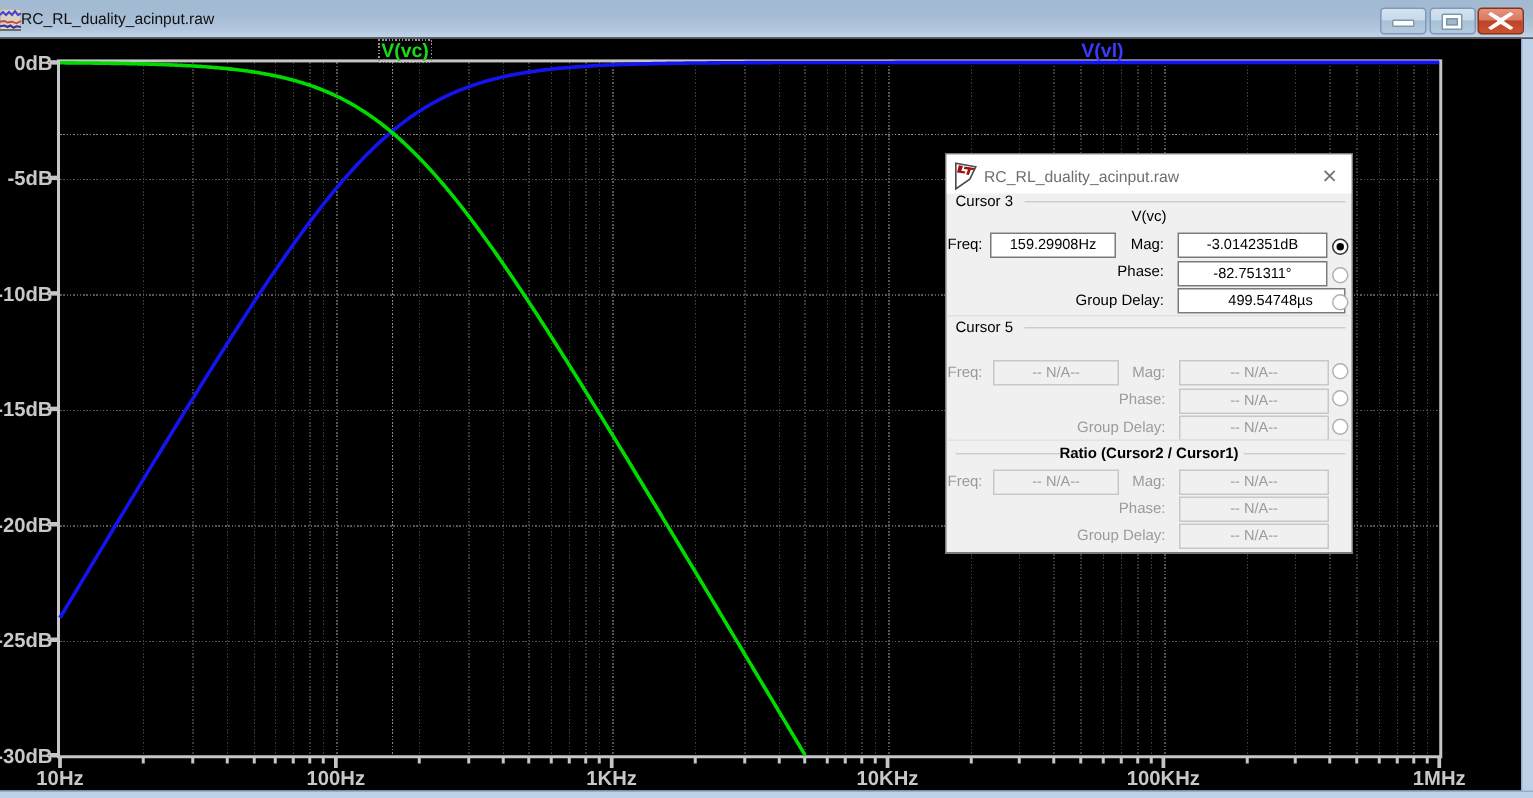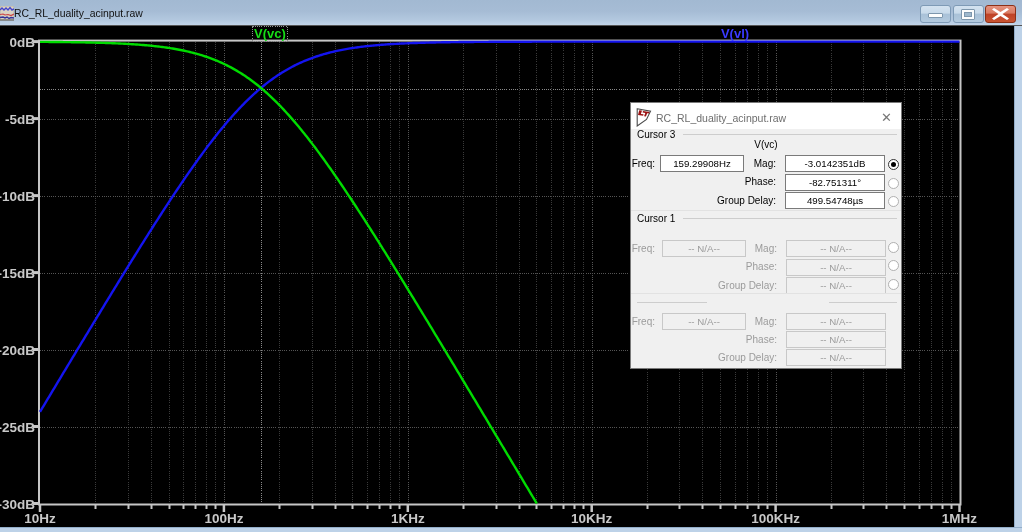--- a/index.html
+++ b/index.html
@@ -165,37 +165,38 @@
     <div style="position:absolute;right:246px;top:55px;font-size:10px;color:#000;">Freq:</div>
     <div style="position:absolute;left:29px;top:52px;width:82px;height:15px;background:#fff;border:1px solid #7a7a7a;text-align:center;font-size:9.7px;color:#000;line-height:15px;box-sizing:content-box;">159.29908Hz</div>
     <div style="position:absolute;right:125px;top:55px;font-size:10px;color:#000;">Mag:</div>
     <div style="position:absolute;left:154px;top:52px;width:98px;height:15px;background:#fff;border:1px solid #7a7a7a;text-align:center;font-size:9.7px;color:#000;line-height:15px;box-sizing:content-box;">-3.0142351dB</div>
     <div style="position:absolute;left:257px;top:56px;width:11px;height:11px;border-radius:50%;background:#fff;border:1px solid #333;box-sizing:border-box;"></div>
     <div style="position:absolute;left:260px;top:59px;width:5px;height:5px;border-radius:50%;background:#000;"></div>
     <div style="position:absolute;right:125px;top:73px;font-size:10px;color:#000;">Phase:</div>
     <div style="position:absolute;left:154px;top:70.5px;width:98px;height:15px;background:#fff;border:1px solid #7a7a7a;text-align:center;font-size:9.7px;color:#000;line-height:15px;box-sizing:content-box;">-82.751311°</div>
     <div style="position:absolute;left:257px;top:74.5px;width:11px;height:11px;border-radius:50%;background:#fff;border:1px solid #b0b0b0;box-sizing:border-box;"></div>
     <div style="position:absolute;right:125px;top:92px;font-size:10px;color:#000;">Group Delay:</div>
-    <div style="position:absolute;left:154px;top:89px;width:98px;height:15px;background:#fff;border:1px solid #7a7a7a;text-align:center;font-size:9.7px;color:#000;line-height:15px;box-sizing:content-box;">499.54748µs</div>
+    <div style="position:absolute;left:154px;top:89px;width:98px;height:15px;background:#fff;border:1px solid #7a7a7a;text-align:center;font-size:9.7px;color:#000;line-height:15px;box-sizing:content-box;padding-left:12px;">499.54748µs</div>
     <div style="position:absolute;left:257px;top:93px;width:11px;height:11px;border-radius:50%;background:#fff;border:1px solid #b0b0b0;box-sizing:border-box;"></div>
     <div style="position:absolute;left:0px;top:107px;width:272px;height:1px;background:#e2e2e2;"></div>
-    <div style="position:absolute;left:6px;top:110px;font-size:10px;color:#000;">Cursor 1</div>
+    <div style="position:absolute;left:6px;top:110px;font-size:10px;color:#000;">Cursor 5</div>
     <div style="position:absolute;left:52px;top:115px;width:214px;height:1px;background:#cdcdcd;"></div>
     <div style="position:absolute;right:246px;top:140px;font-size:10px;color:#9b9b9b;">Freq:</div>
     <div style="position:absolute;left:31px;top:137px;width:82px;height:15px;background:#f0f0f0;border:1px solid #c8c8c8;text-align:center;font-size:9.7px;color:#9b9b9b;line-height:15px;box-sizing:content-box;">-- N/A--</div>
     <div style="position:absolute;right:124px;top:140px;font-size:10px;color:#9b9b9b;">Mag:</div>
     <div style="position:absolute;left:155px;top:137px;width:98px;height:15px;background:#f0f0f0;border:1px solid #c8c8c8;text-align:center;font-size:9.7px;color:#9b9b9b;line-height:15px;box-sizing:content-box;">-- N/A--</div>
     <div style="position:absolute;left:257px;top:139px;width:11px;height:11px;border-radius:50%;background:#fff;border:1px solid #b0b0b0;box-sizing:border-box;"></div>
     <div style="position:absolute;right:124px;top:158px;font-size:10px;color:#9b9b9b;">Phase:</div>
     <div style="position:absolute;left:155px;top:155.5px;width:98px;height:15px;background:#f0f0f0;border:1px solid #c8c8c8;text-align:center;font-size:9.7px;color:#9b9b9b;line-height:15px;box-sizing:content-box;">-- N/A--</div>
     <div style="position:absolute;left:257px;top:157px;width:11px;height:11px;border-radius:50%;background:#fff;border:1px solid #b0b0b0;box-sizing:border-box;"></div>
     <div style="position:absolute;right:124px;top:177px;font-size:10px;color:#9b9b9b;">Group Delay:</div>
     <div style="position:absolute;left:155px;top:174px;width:98px;height:15px;background:#f0f0f0;border:1px solid #c8c8c8;text-align:center;font-size:9.7px;color:#9b9b9b;line-height:15px;box-sizing:content-box;">-- N/A--</div>
     <div style="position:absolute;left:257px;top:176px;width:11px;height:11px;border-radius:50%;background:#fff;border:1px solid #b0b0b0;box-sizing:border-box;"></div>
     <div style="position:absolute;left:0px;top:190px;width:272px;height:1px;background:#e2e2e2;"></div>
+    <div style="position:absolute;left:0;top:194px;width:100%;text-align:center;font-size:10px;font-weight:bold;color:#000;">Ratio (Cursor2 / Cursor1)</div>
     <div style="position:absolute;left:6px;top:199px;width:70px;height:1px;background:#cdcdcd;"></div>
     <div style="position:absolute;left:198px;top:199px;width:68px;height:1px;background:#cdcdcd;"></div>
     <div style="position:absolute;right:246px;top:213px;font-size:10px;color:#9b9b9b;">Freq:</div>
     <div style="position:absolute;left:31px;top:210px;width:82px;height:15px;background:#f0f0f0;border:1px solid #c8c8c8;text-align:center;font-size:9.7px;color:#9b9b9b;line-height:15px;box-sizing:content-box;">-- N/A--</div>
     <div style="position:absolute;right:124px;top:213px;font-size:10px;color:#9b9b9b;">Mag:</div>
     <div style="position:absolute;left:155px;top:210px;width:98px;height:15px;background:#f0f0f0;border:1px solid #c8c8c8;text-align:center;font-size:9.7px;color:#9b9b9b;line-height:15px;box-sizing:content-box;">-- N/A--</div>
     <div style="position:absolute;right:124px;top:231px;font-size:10px;color:#9b9b9b;">Phase:</div>
     <div style="position:absolute;left:155px;top:228px;width:98px;height:15px;background:#f0f0f0;border:1px solid #c8c8c8;text-align:center;font-size:9.7px;color:#9b9b9b;line-height:15px;box-sizing:content-box;">-- N/A--</div>
     <div style="position:absolute;right:124px;top:249px;font-size:10px;color:#9b9b9b;">Group Delay:</div>
     <div style="position:absolute;left:155px;top:246px;width:98px;height:15px;background:#f0f0f0;border:1px solid #c8c8c8;text-align:center;font-size:9.7px;color:#9b9b9b;line-height:15px;box-sizing:content-box;">-- N/A--</div>

